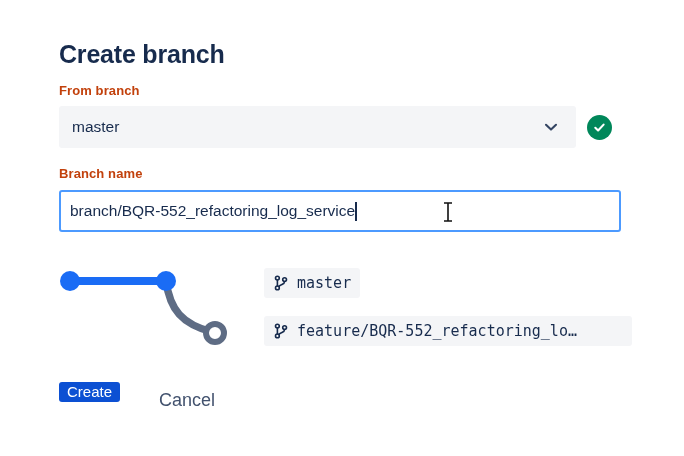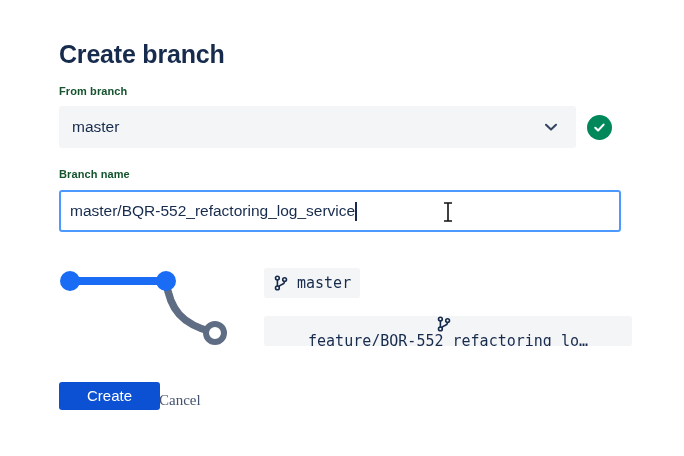--- a/index.html
+++ b/index.html
@@ -31,23 +31,23 @@
     font-weight: 700;
     letter-spacing: -0.2px;
     color: #172B4D;
     line-height: 32px;
     margin-top: 16px;
   }
 
   
   .field-label {
     position: absolute;
-    font-size: 11px;
+    font-size: 13px;
     font-weight: 700;
-    color: #14532d;
+    color: #c2410c;
     letter-spacing: 0.1px;
     line-height: 16px;
   }
   .label-from-branch { left: 59px; top: 83px; }
   .label-branch-name { left: 59px; top: 166px; text-align: center; }
 
   
   .select-field {
     position: absolute;
     left: 59px;
@@ -150,21 +150,21 @@
     height: 30px;
     background: #F4F5F7;
     border-radius: 3px;
     display: flex;
     align-items: center;
     box-sizing: border-box;
     padding: 0 9px;
     overflow: hidden;
   }
   .pill-master { left: 264px; top: 268px; }
-  .pill-feature { left: 264px; top: 316px; width: 368px; flex-direction: column; }
+  .pill-feature { left: 264px; top: 316px; width: 368px; }
   .branch-icon {
     flex: 0 0 auto;
     width: 16px;
     height: 16px;
     margin-right: 8px;
     display: block;
   }
   .branch-icon svg { display: block; }
   .pill-text {
     font-family: "DejaVu Sans Mono", "Liberation Mono", monospace;
@@ -173,22 +173,22 @@
     line-height: 18px;
     white-space: nowrap;
     overflow: hidden;
   }
 
   
   .btn-create {
     position: absolute;
     left: 59px;
     top: 382px;
-    height: 28px;
-    padding: 0 28px;
+    height: 20px;
+    padding: 0 8px;
     background: #0C50D3;
     color: #ffffff;
     border: none;
     border-radius: 3px;
     font-family: "Liberation Sans", sans-serif;
     font-size: 15px;
     font-weight: 400;
     line-height: 36px;
     cursor: pointer;
     display: flex;
@@ -197,22 +197,22 @@
   }
   .btn-cancel {
     position: absolute;
     left: 155px;
     top: 382px;
     height: 36px;
     padding: 0 4px;
     background: transparent;
     border: none;
     color: #42526E;
-    font-family: Liberation Serif, serif;
-    font-size: 15px;
+    font-family: Liberation Sans, sans-serif;
+    font-size: 18px;
     line-height: 36px;
     cursor: pointer;
     display: flex;
     align-items: center;
   }
 </style>
 </head>
 <body>
 
 <div class="page">
@@ -233,21 +233,21 @@
   <div class="valid-badge">
     <svg width="15" height="15" viewBox="0 0 15 15">
       <path d="M3.3 7.8 L6.1 10.5 L11.6 4.6" fill="none" stroke="#ffffff" stroke-width="2.1" stroke-linecap="round" stroke-linejoin="round"></path>
     </svg>
   </div>
 
   <div class="field-label label-branch-name">Branch name</div>
 
   <div class="text-input">
     <span class="value-wrap">
-      <span>master/BQR-552_refactoring_log_service</span>
+      <span>branch/BQR-552_refactoring_log_service</span>
         <span class="caret"></span>
     </span>
   </div>
 
   <div class="mouse-cursor">
     <svg width="12" height="20" viewBox="0 0 12 20">
       <path d="M2 1 H10 M6 1 V19 M2 19 H10" fill="none" stroke="#111111" stroke-width="1.6" stroke-linecap="butt"></path>
     </svg>
   </div>
 

